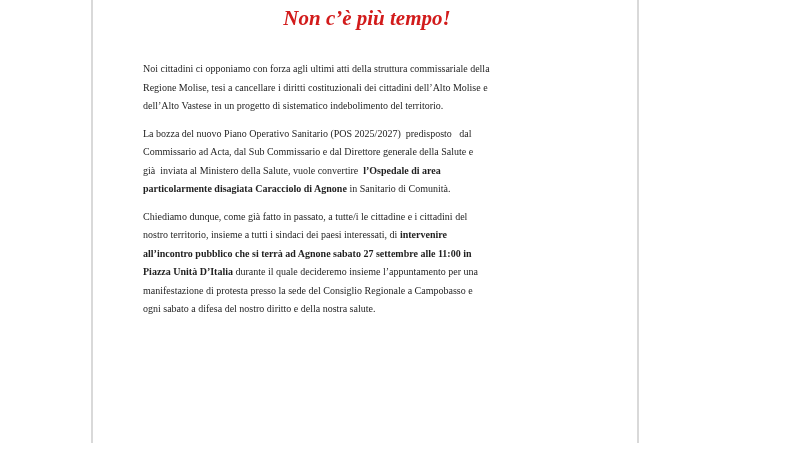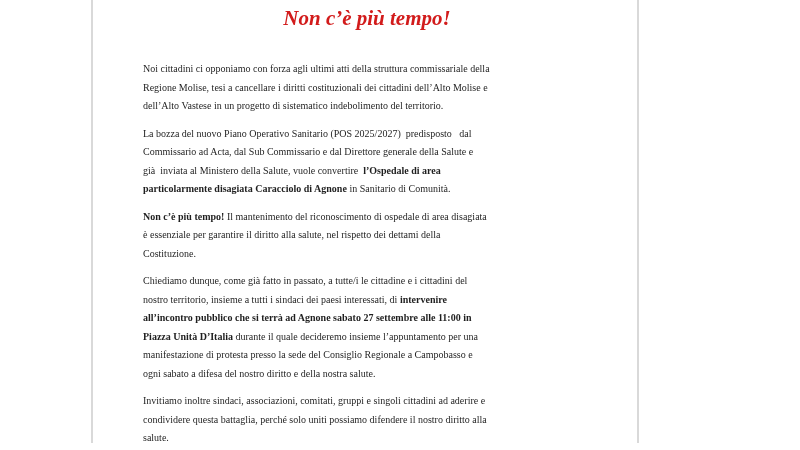--- a/index.html
+++ b/index.html
@@ -70,29 +70,23 @@
 
     <p class="para left"><span>Noi cittadini ci opponiamo con forza agli ultimi atti della struttura commissariale della
 Regione Molise, tesi a cancellare i diritti costituzionali dei cittadini dell’Alto Molise e
 dell’Alto Vastese in un progetto di sistematico indebolimento del territorio.</span></p>
 
     <p class="para center"><span>La bozza del nuovo Piano Operativo Sanitario (POS 2025/2027)  predisposto   dal
 Commissario ad Acta, dal Sub Commissario e dal Direttore generale della Salute e
 già  inviata al Ministero della Salute, vuole convertire  </span><span class="b">l’Ospedale di area
 particolarmente disagiata Caracciolo di Agnone</span><span> in Sanitario di Comunità.</span></p>
 
-    <p class="para center"><span class="b">Non c’è più tempo!</span><span> Il mantenimento del riconoscimento di ospedale di area disagiata
-è essenziale per garantire il diritto alla salute, nel rispetto dei dettami della
-Costituzione.</span></p>
 
     <p class="para center"><span>Chiediamo dunque, come già fatto in passato, a tutte/i le cittadine e i cittadini del
 nostro territorio, insieme a tutti i sindaci dei paesi interessati, di </span><span class="b">intervenire
 all’incontro pubblico che si terrà ad Agnone sabato 27 settembre alle 11:00 in
 Piazza Unità D’Italia</span><span> durante il quale decideremo insieme l’appuntamento per una
 manifestazione di protesta presso la sede del Consiglio Regionale a Campobasso e
 ogni sabato a difesa del nostro diritto e della nostra salute.</span></p>
 
-    <p class="para center"><span>Invitiamo inoltre sindaci, associazioni, comitati, gruppi e singoli cittadini ad aderire e
-condividere questa battaglia, perché solo uniti possiamo difendere il nostro diritto alla
-salute.</span></p>
 
   </div>
 </div>
 
 </body></html>

